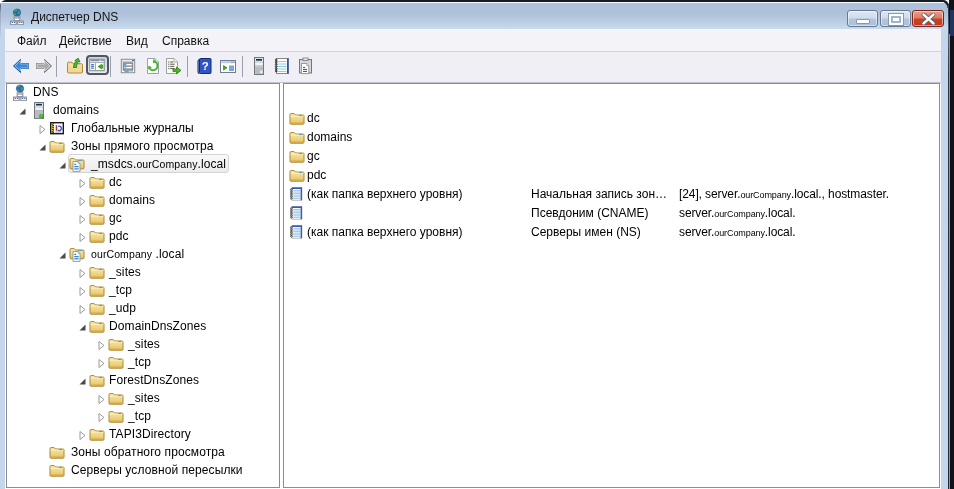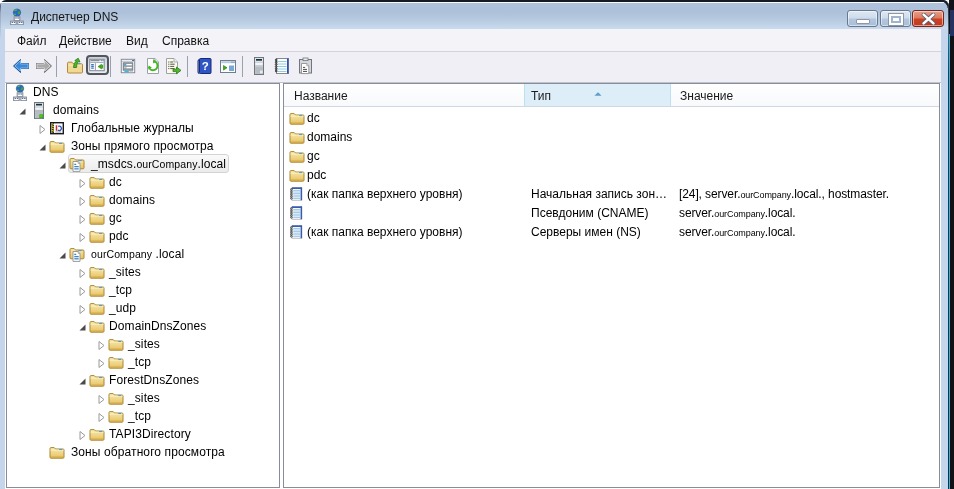--- a/index.html
+++ b/index.html
@@ -579,31 +579,39 @@
                   <stop offset="1" stop-color="#dfb95a"></stop>
                 </linearGradient>
               </defs>
               <path d="M1 13.2 V4.6 Q1 3.6 2 3.6 H5.2 L6.6 5 H14 Q15 5 15 6 V13.2 Q15 14.2 14 14.2 H2 Q1 14.2 1 13.2 Z" fill="url(#fg)" stroke="#ab872f" stroke-width="1"></path>
               <path d="M1.6 5.6 H14.4 V6.8 H1.6 Z" fill="#f9edbc"></path>
               <path d="M10.2 5.5 H13.2" stroke="#4b9cd8" stroke-width="1.1"></path>
               <path d="M1.7 13 H14.3" stroke="#d2a64a" stroke-width="0.9"></path>
             </svg></div>
           <div class="lbl" style="left:64px">Зоны обратного просмотра</div>
         </div>
+<div class="trow" style="left:0;top:377px;width:276px">
+          <div class="ticn" style="left:42px;top:1px"><svg width="16" height="16" viewBox="0 0 16 16">
+              <defs>
+                <linearGradient id="fg" x1="0" y1="0" x2="0" y2="1">
+                  <stop offset="0" stop-color="#f9ecb6"></stop>
+                  <stop offset="0.45" stop-color="#f0d88e"></stop>
+                  <stop offset="0.85" stop-color="#e9c86c"></stop>
+                  <stop offset="1" stop-color="#dfb95a"></stop>
+                </linearGradient>
+              </defs>
+              <path d="M1 13.2 V4.6 Q1 3.6 2 3.6 H5.2 L6.6 5 H14 Q15 5 15 6 V13.2 Q15 14.2 14 14.2 H2 Q1 14.2 1 13.2 Z" fill="url(#fg)" stroke="#ab872f" stroke-width="1"></path>
+              <path d="M1.6 5.6 H14.4 V6.8 H1.6 Z" fill="#f9edbc"></path>
+              <path d="M10.2 5.5 H13.2" stroke="#4b9cd8" stroke-width="1.1"></path>
+              <path d="M1.7 13 H14.3" stroke="#d2a64a" stroke-width="0.9"></path>
+            </svg></div>
+          <div class="lbl" style="left:64px">Серверы условной пересылки</div>
+        </div>
     </div>
     <div id="list" class="abs">
-      <div id="lhdr">
-        <div id="hc2"></div>
-        <div style="position:absolute;left:10px;top:5px">Название</div>
-        <div style="position:absolute;left:247px;top:5px">Тип</div>
-        <div id="sortarrow"><svg width="8" height="4" viewBox="0 0 8 4">
-              <path d="M4 0.3 L7.6 3.8 H0.4 Z" fill="#5f9cc8"></path>
-            </svg></div>
-        <div style="position:absolute;left:396px;top:5px">Значение</div>
-      </div>
 <div class="lrow" style="left:0;top:23.5px;width:653px">
           <div class="ic"><svg width="16" height="16" viewBox="0 0 16 16">
               <defs>
                 <linearGradient id="fg" x1="0" y1="0" x2="0" y2="1">
                   <stop offset="0" stop-color="#f9ecb6"></stop>
                   <stop offset="0.45" stop-color="#f0d88e"></stop>
                   <stop offset="0.85" stop-color="#e9c86c"></stop>
                   <stop offset="1" stop-color="#dfb95a"></stop>
                 </linearGradient>
               </defs>

